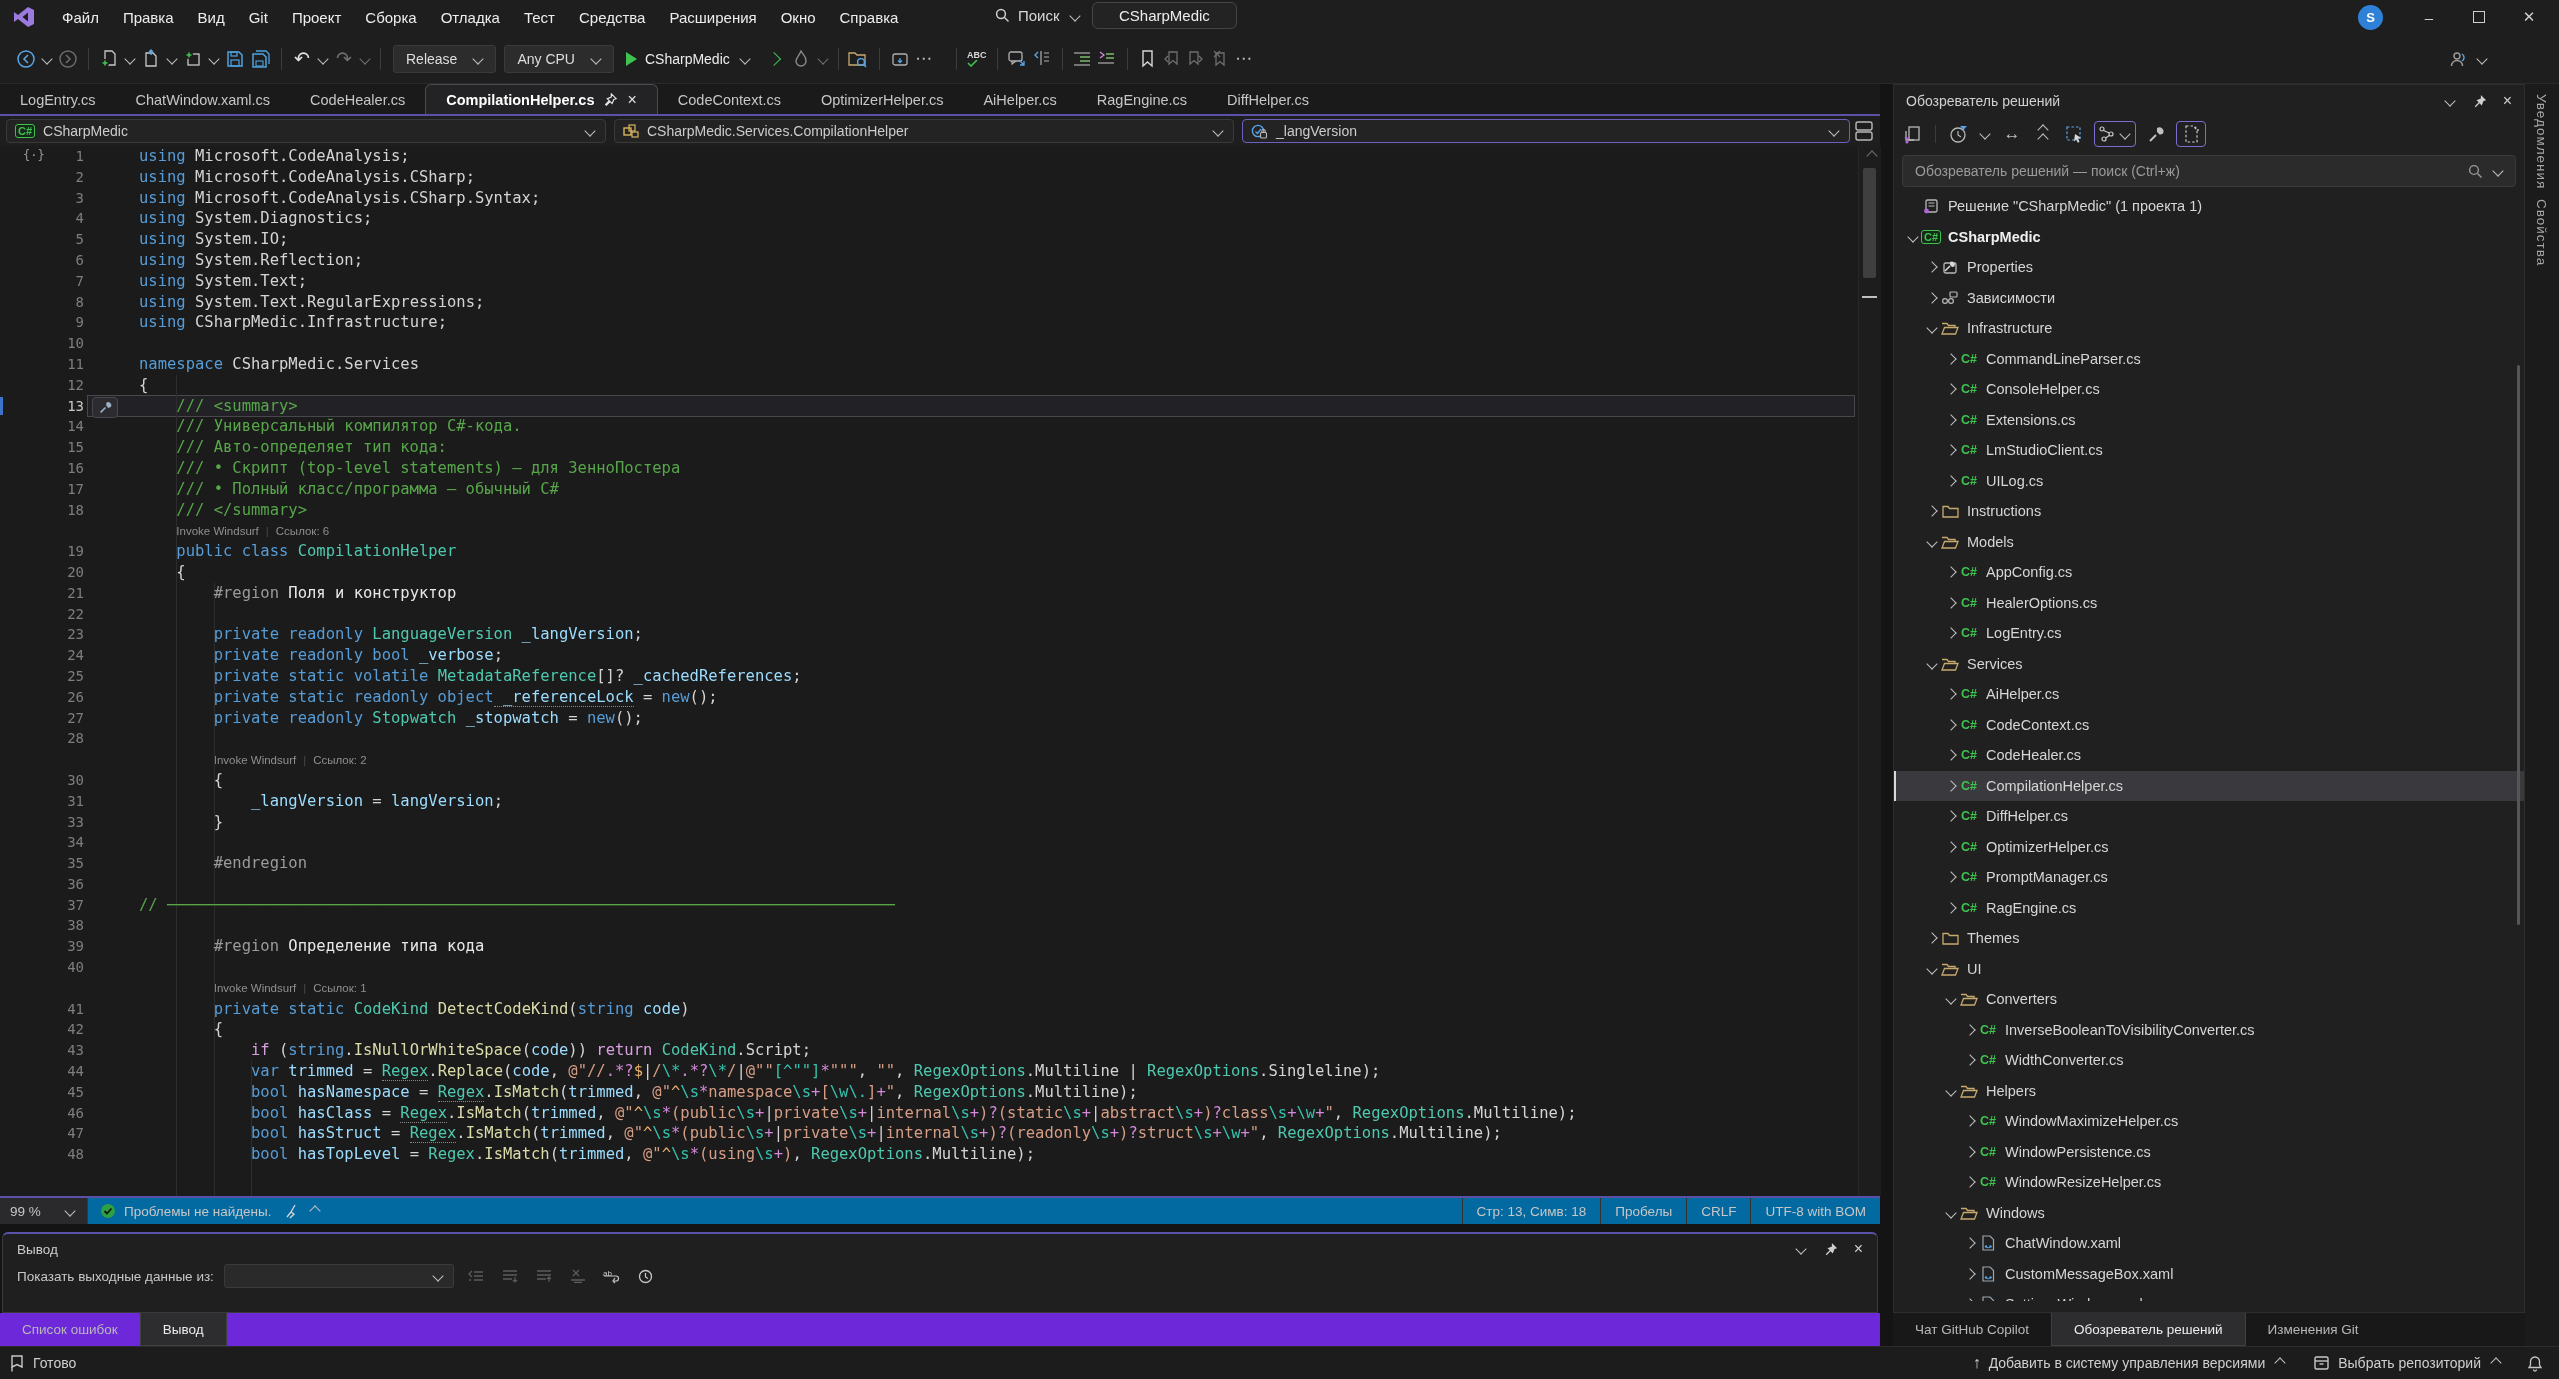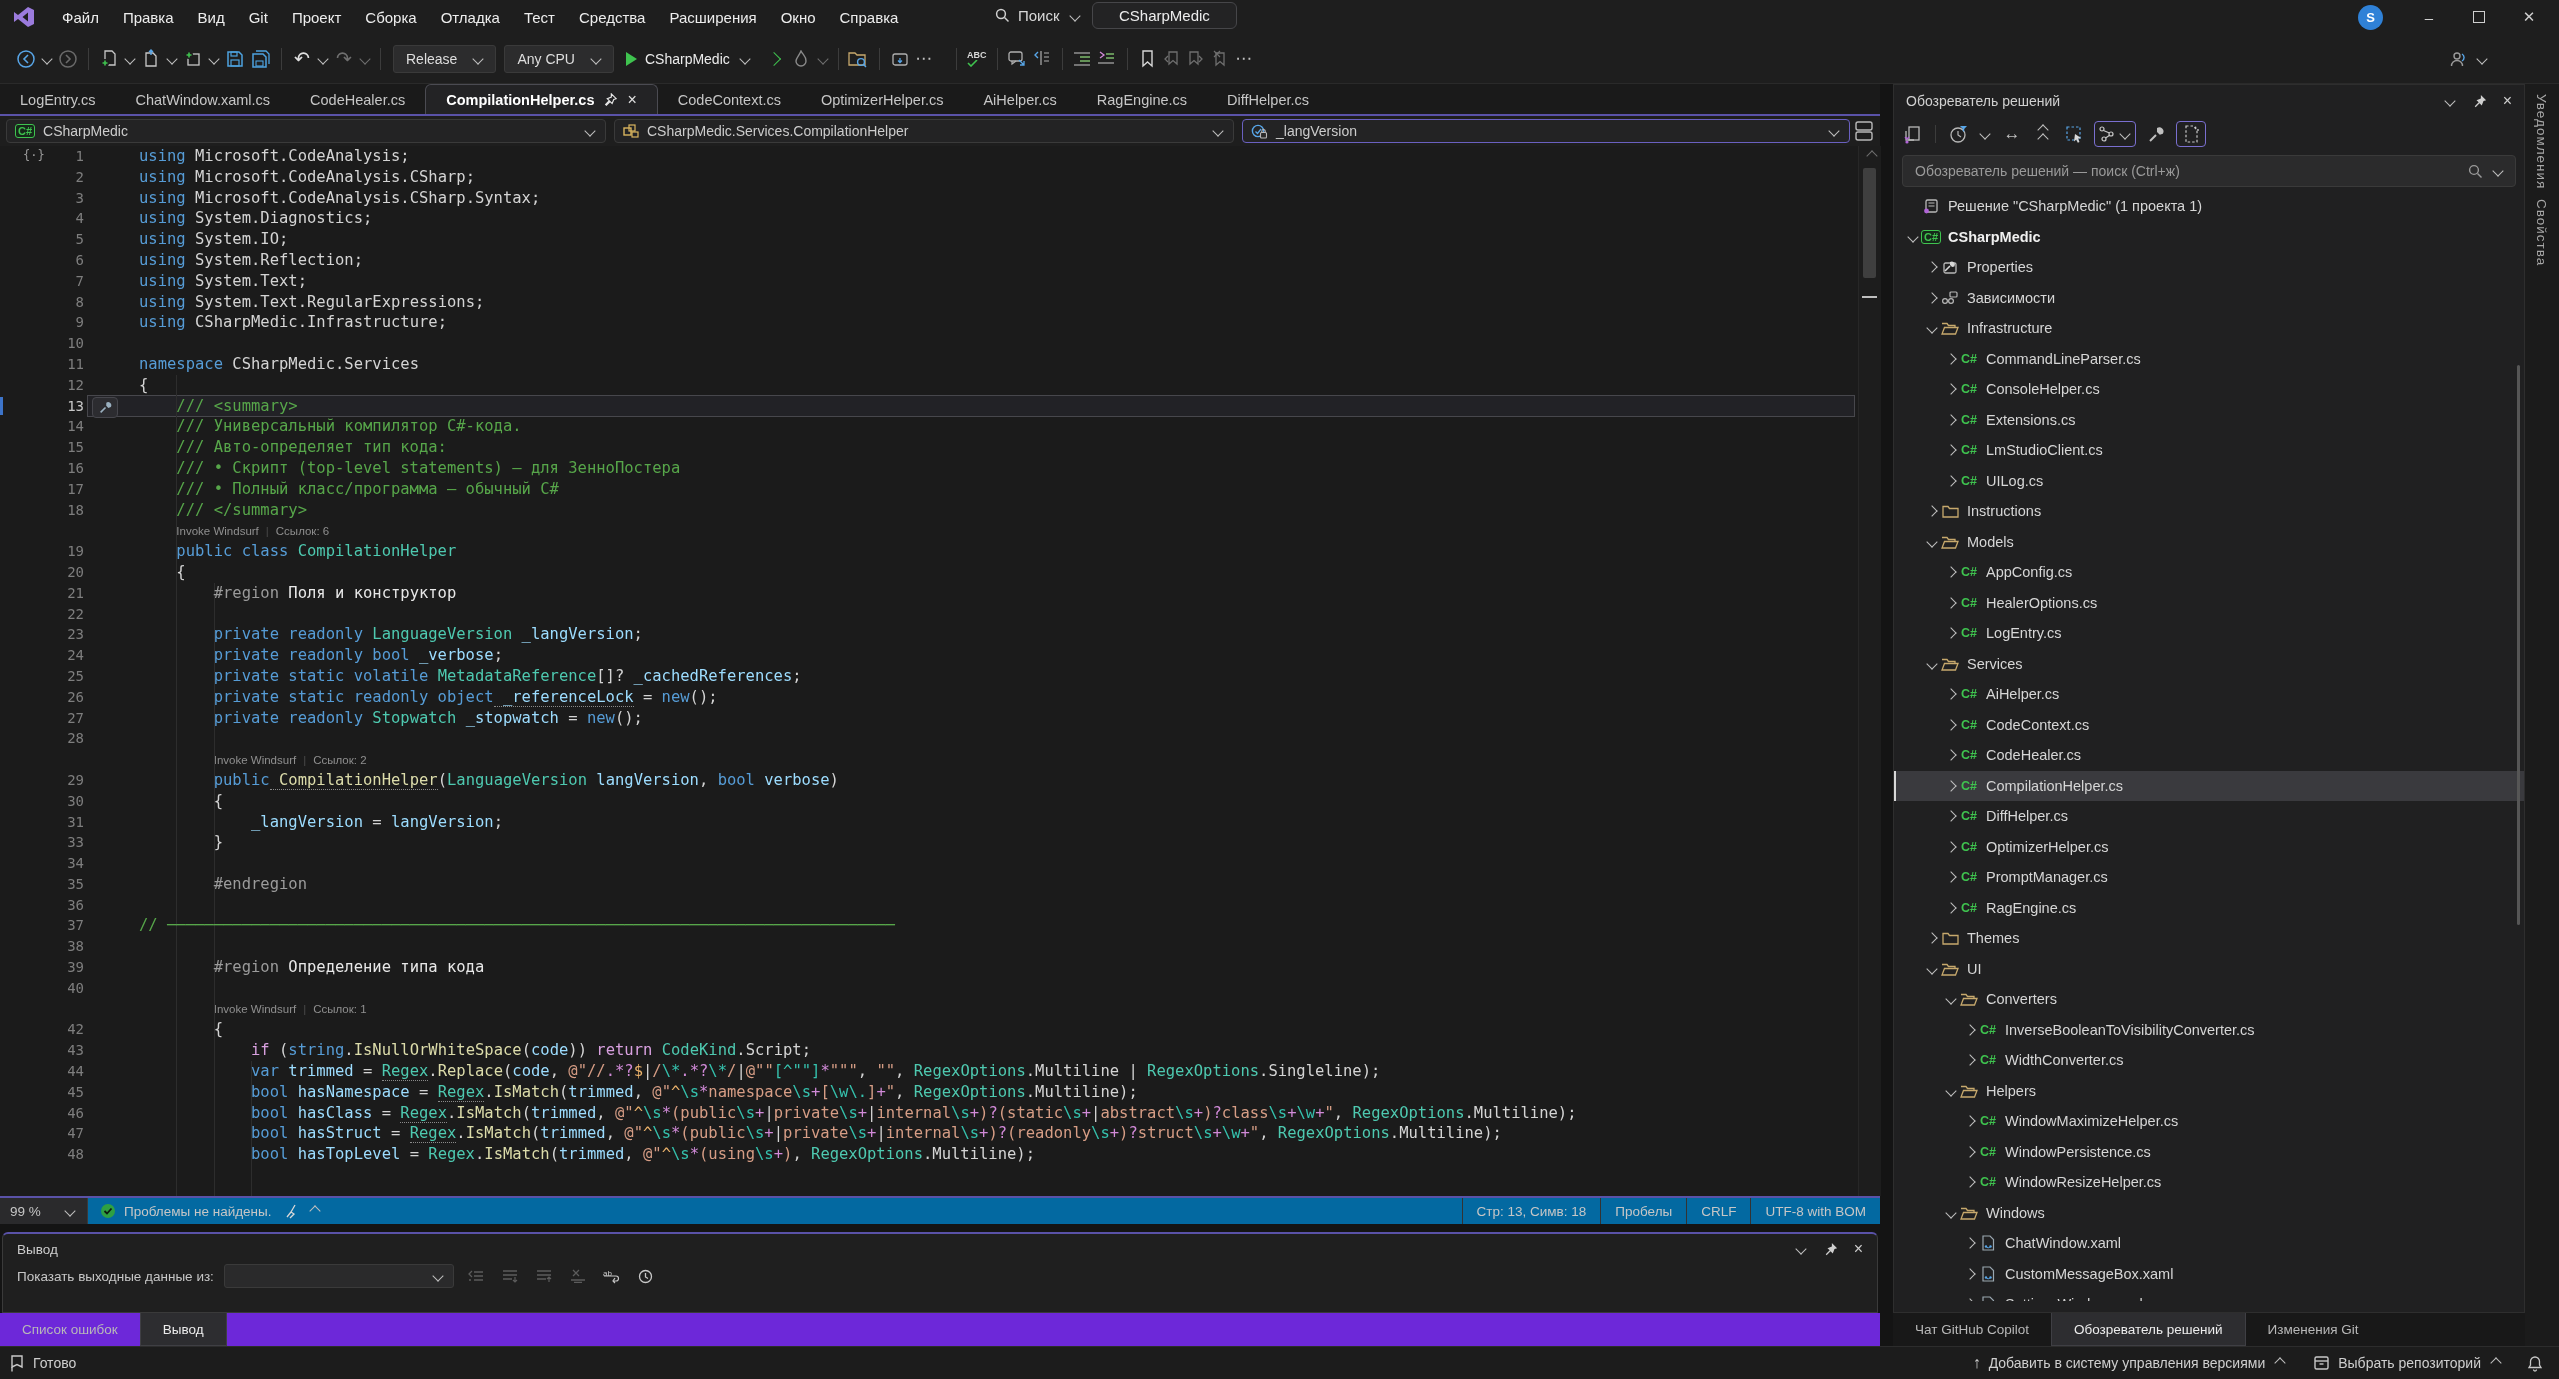--- a/index.html
+++ b/index.html
@@ -588,26 +588,20 @@
           </span>
           <span class="ctext"></span>
         </div>
         <div class="lens" style="margin-left: 213.72px;">
           <span>Invoke Windsurf</span>
           <span class="lsep">|</span>
           <span>Ссылок: 2</span>
         </div>
         <div class="cl">
           <span class="gut">
-            <span class="n">29</span>
-          </span>
-          <span class="ctext"><span class="tk k">        public</span><span class="tk m d3"> CompilationHelper</span><span class="tk pl">(</span><span class="tk t">LanguageVersion</span><span class="tk v"> langVersion</span><span class="tk pl">, </span><span class="tk k">bool</span><span class="tk v"> verbose</span><span class="tk pl">)</span></span>
-        </div>
-        <div class="cl">
-          <span class="gut">
             <span class="n">30</span>
           </span>
           <span class="ctext"><span class="tk pl">        {</span></span>
         </div>
         <div class="cl">
           <span class="gut">
             <span class="n">31</span>
           </span>
           <span class="ctext"><span class="tk v">            _langVersion</span><span class="tk pl"> = </span><span class="tk v">langVersion</span><span class="tk pl">;</span></span>
         </div>
@@ -656,20 +650,26 @@
         <div class="cl">
           <span class="gut">
             <span class="n">40</span>
           </span>
           <span class="ctext"></span>
         </div>
         <div class="lens" style="margin-left: 213.72px;">
           <span>Invoke Windsurf</span>
           <span class="lsep">|</span>
           <span>Ссылок: 1</span>
+        </div>
+        <div class="cl">
+          <span class="gut">
+            <span class="n">41</span>
+          </span>
+          <span class="ctext"><span class="tk k">        private static</span><span class="tk t"> CodeKind</span><span class="tk m"> DetectCodeKind</span><span class="tk pl">(</span><span class="tk k">string</span><span class="tk v"> code</span><span class="tk pl">)</span></span>
         </div>
         <div class="cl">
           <span class="gut">
             <span class="n">42</span>
           </span>
           <span class="ctext"><span class="tk pl">        {</span></span>
         </div>
         <div class="cl">
           <span class="gut">
             <span class="n">43</span>

